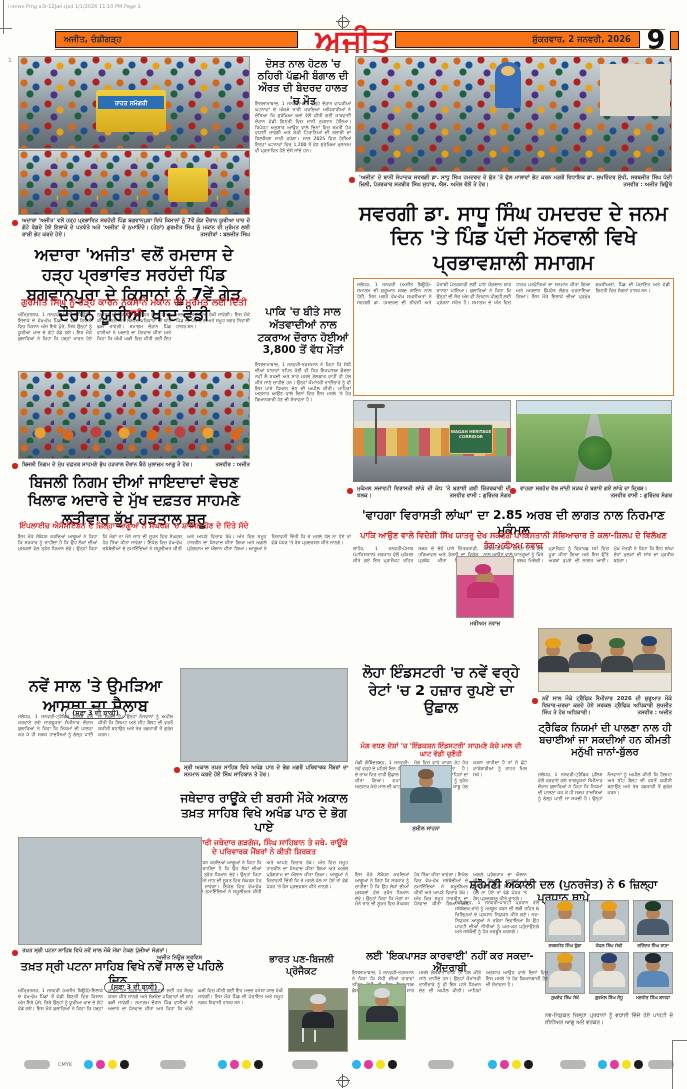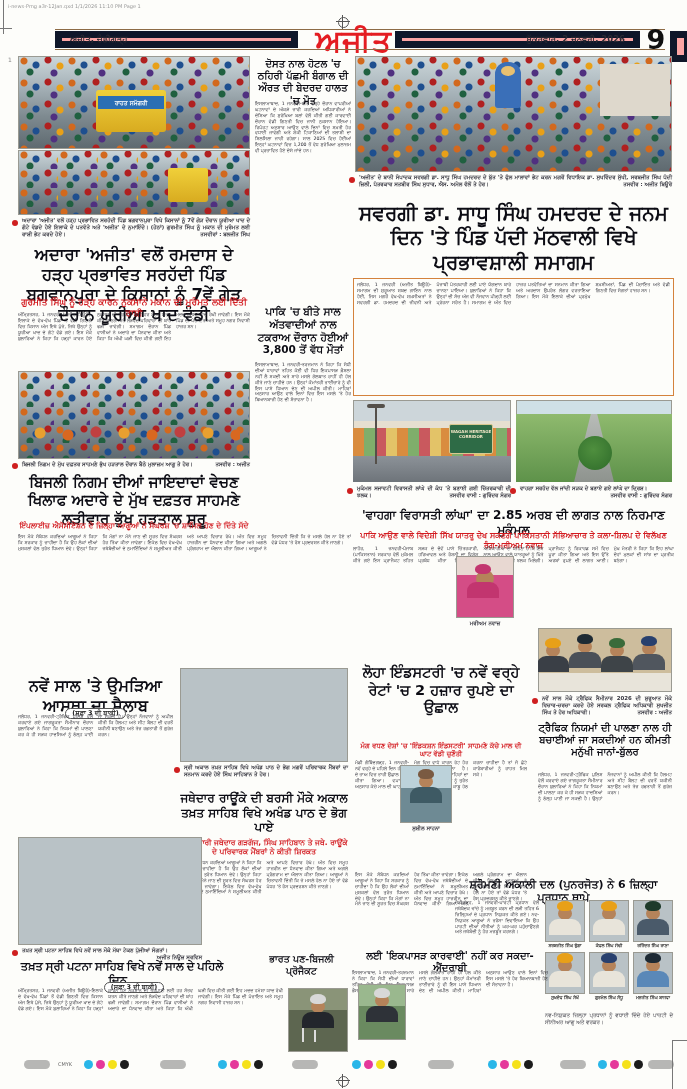--- a/index.html
+++ b/index.html
@@ -1,20 +1,20 @@
 <!DOCTYPE html>
 <html><head>
 <meta charset="utf-8">
 <style>
   html,body{margin:0;padding:0;background:#e9e9e7;}
   #page{position:relative;width:687px;height:1089px;background:#fdfdfa;overflow:hidden;
         font-family:"DejaVu Sans",sans-serif;color:#1c1c24;}
   .abs{position:absolute;}
   
-  .peach{background:#fca5a5;border:7px solid #0f172a;}
+  .peach{background:#f97316;border:1px solid #0f172a;}
   .hdr-side{font-size:8.5px;font-weight:bold;color:#2a2a33;display:flex;align-items:center;padding:0 8px;box-sizing:border-box;}
   .masthead{color:#e41d22;font-weight:bold;font-size:30px;line-height:30px;text-align:center;letter-spacing:1px;}
   .pagenum{font-size:27px;font-weight:bold;color:#111;text-align:center;line-height:27px;}
   .hr{background:#8d6b45;height:1px;}
   
   .hl{font-weight:bold;color:#0c0c14;text-align:center;line-height:1.22;}
   .rs{font-weight:bold;color:#d31b20;text-align:center;line-height:1.2;}
   .bd{font-size:4.6px;line-height:1.28;text-align:justify;color:#22222c;overflow:hidden;}
   .cols2{column-count:2;column-gap:5px;}
   .cols3{column-count:3;column-gap:5px;}

